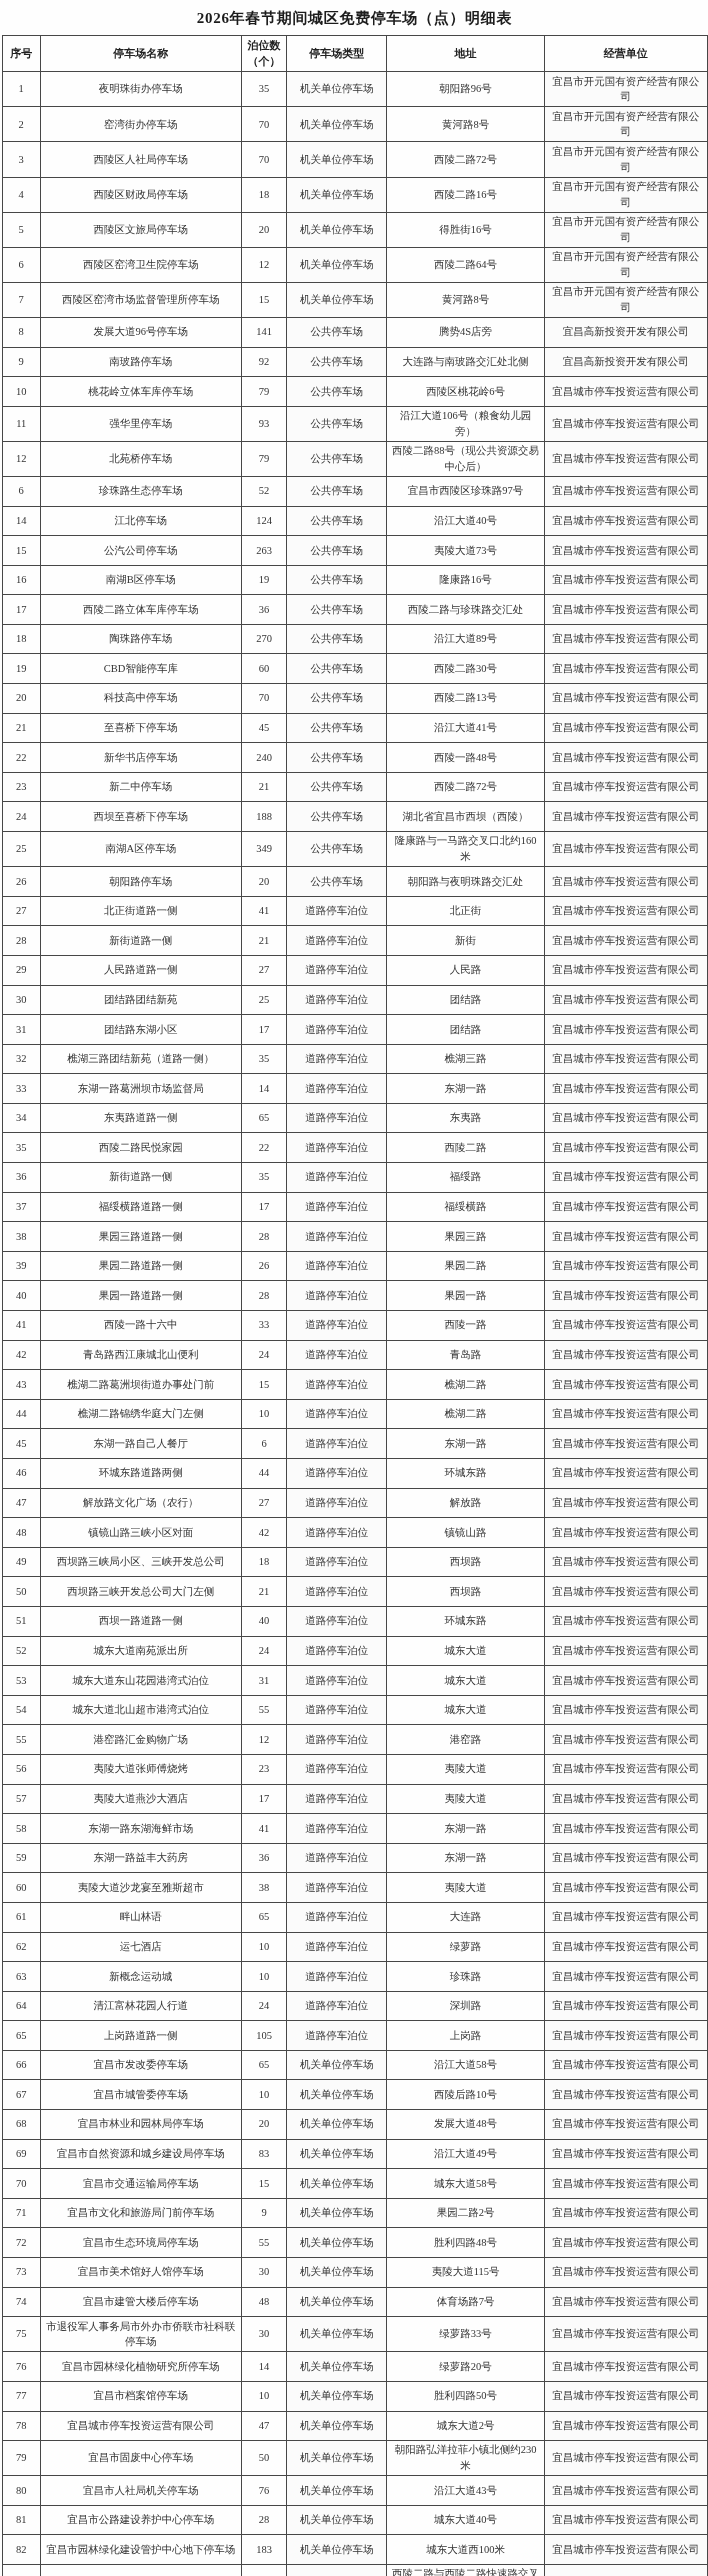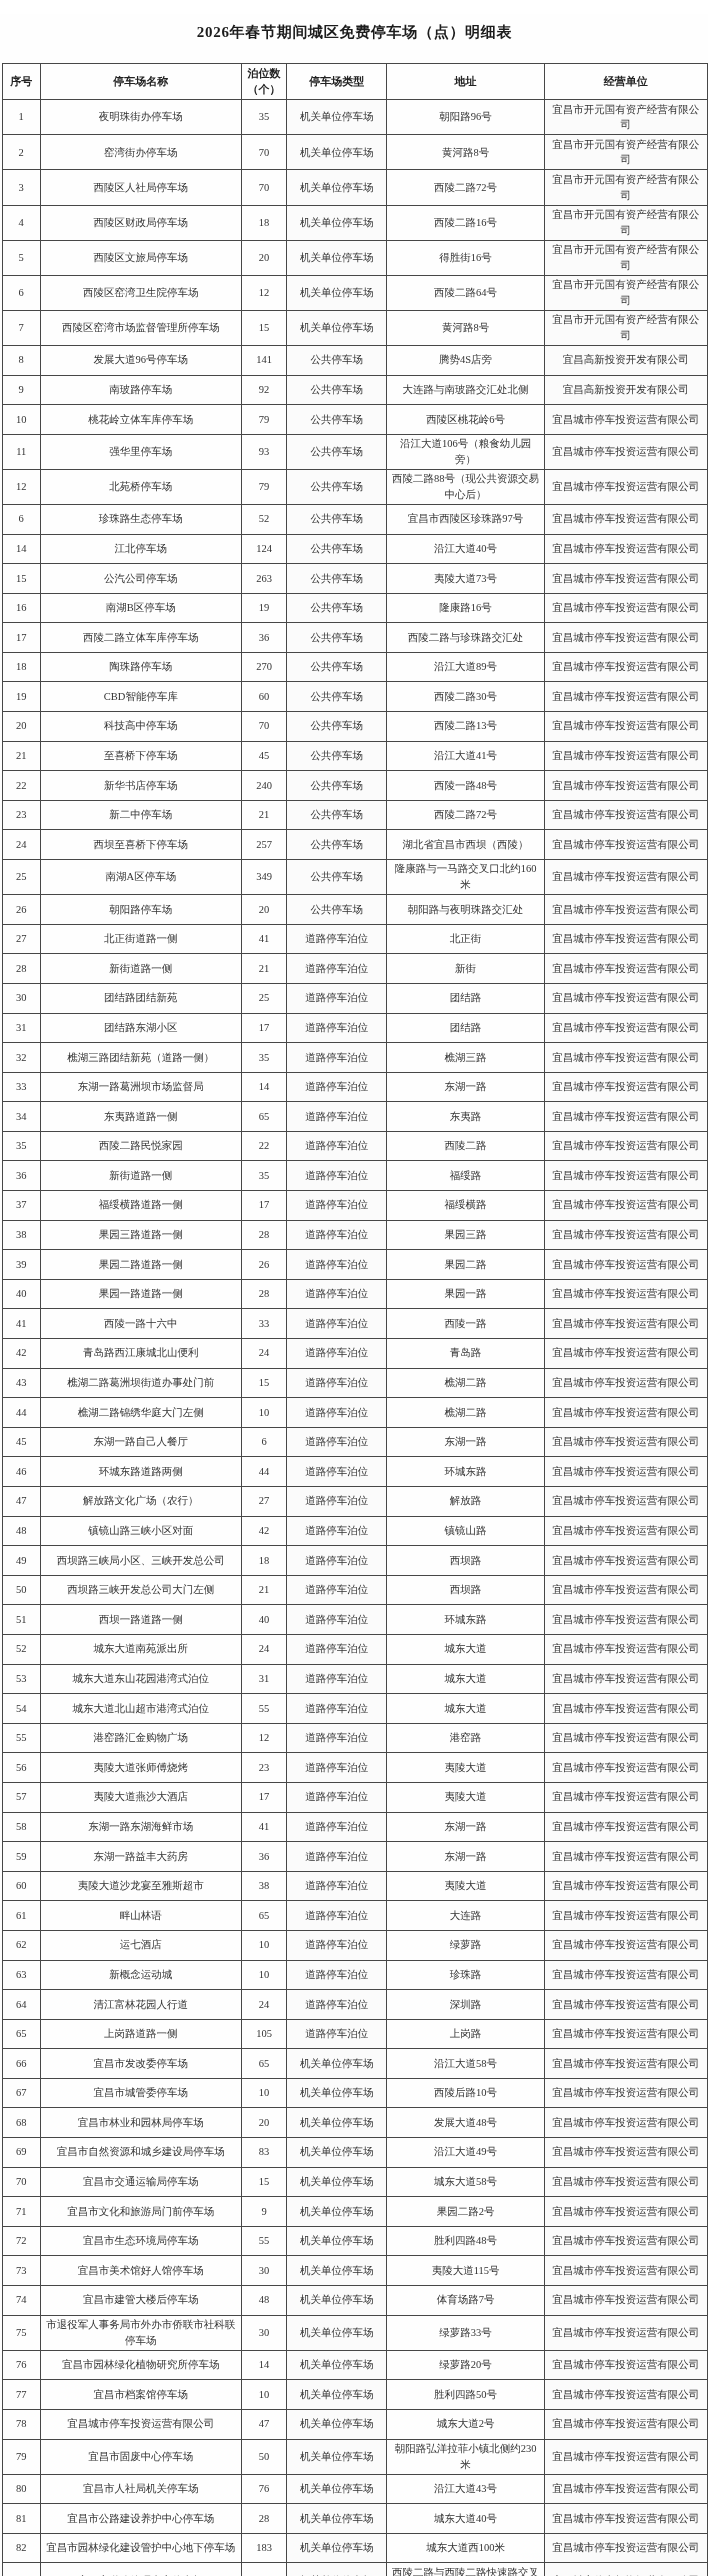--- a/index.html
+++ b/index.html
@@ -11,21 +11,21 @@
     width: 709px;
     font-family: "Liberation Serif", "DejaVu Serif", serif;
     color: #2e2e2e;
     -webkit-font-smoothing: antialiased;
   }
   .page {
     width: 709px;
     background: #fefefe;
   }
   .doc-title {
-    margin: 14px;
+    margin: 0;
     padding: 8.5px 0 7.2px 0;
     text-align: center;
     font-size: 15px;
     font-weight: bold;
     letter-spacing: 0.7px;
     color: #1c1c1c;
   }
   table.parking {
     border-collapse: collapse;
     table-layout: fixed;
@@ -295,21 +295,21 @@
     <td class="c-name">新二中停车场</td>
     <td class="c-sp">21</td>
     <td class="c-type">公共停车场</td>
     <td class="c-addr">西陵二路72号</td>
     <td class="c-op">宜昌城市停车投资运营有限公司</td>
   </tr>
 
   <tr>
     <td class="c-no">24</td>
     <td class="c-name">西坝至喜桥下停车场</td>
-    <td class="c-sp">257</td>
+    <td class="c-sp">188</td>
     <td class="c-type">公共停车场</td>
     <td class="c-addr">湖北省宜昌市西坝（西陵）</td>
     <td class="c-op">宜昌城市停车投资运营有限公司</td>
   </tr>
 
   <tr>
     <td class="c-no">25</td>
     <td class="c-name">南湖A区停车场</td>
     <td class="c-sp">349</td>
     <td class="c-type">公共停车场</td>
@@ -337,20 +337,28 @@
 
   <tr>
     <td class="c-no">28</td>
     <td class="c-name">新街道路一侧</td>
     <td class="c-sp">21</td>
     <td class="c-type">道路停车泊位</td>
     <td class="c-addr">新街</td>
     <td class="c-op">宜昌城市停车投资运营有限公司</td>
   </tr>
 
+  <tr>
+    <td class="c-no">29</td>
+    <td class="c-name">人民路道路一侧</td>
+    <td class="c-sp">27</td>
+    <td class="c-type">道路停车泊位</td>
+    <td class="c-addr">人民路</td>
+    <td class="c-op">宜昌城市停车投资运营有限公司</td>
+  </tr>
 
   <tr>
     <td class="c-no">30</td>
     <td class="c-name">团结路团结新苑</td>
     <td class="c-sp">25</td>
     <td class="c-type">道路停车泊位</td>
     <td class="c-addr">团结路</td>
     <td class="c-op">宜昌城市停车投资运营有限公司</td>
   </tr>
 

